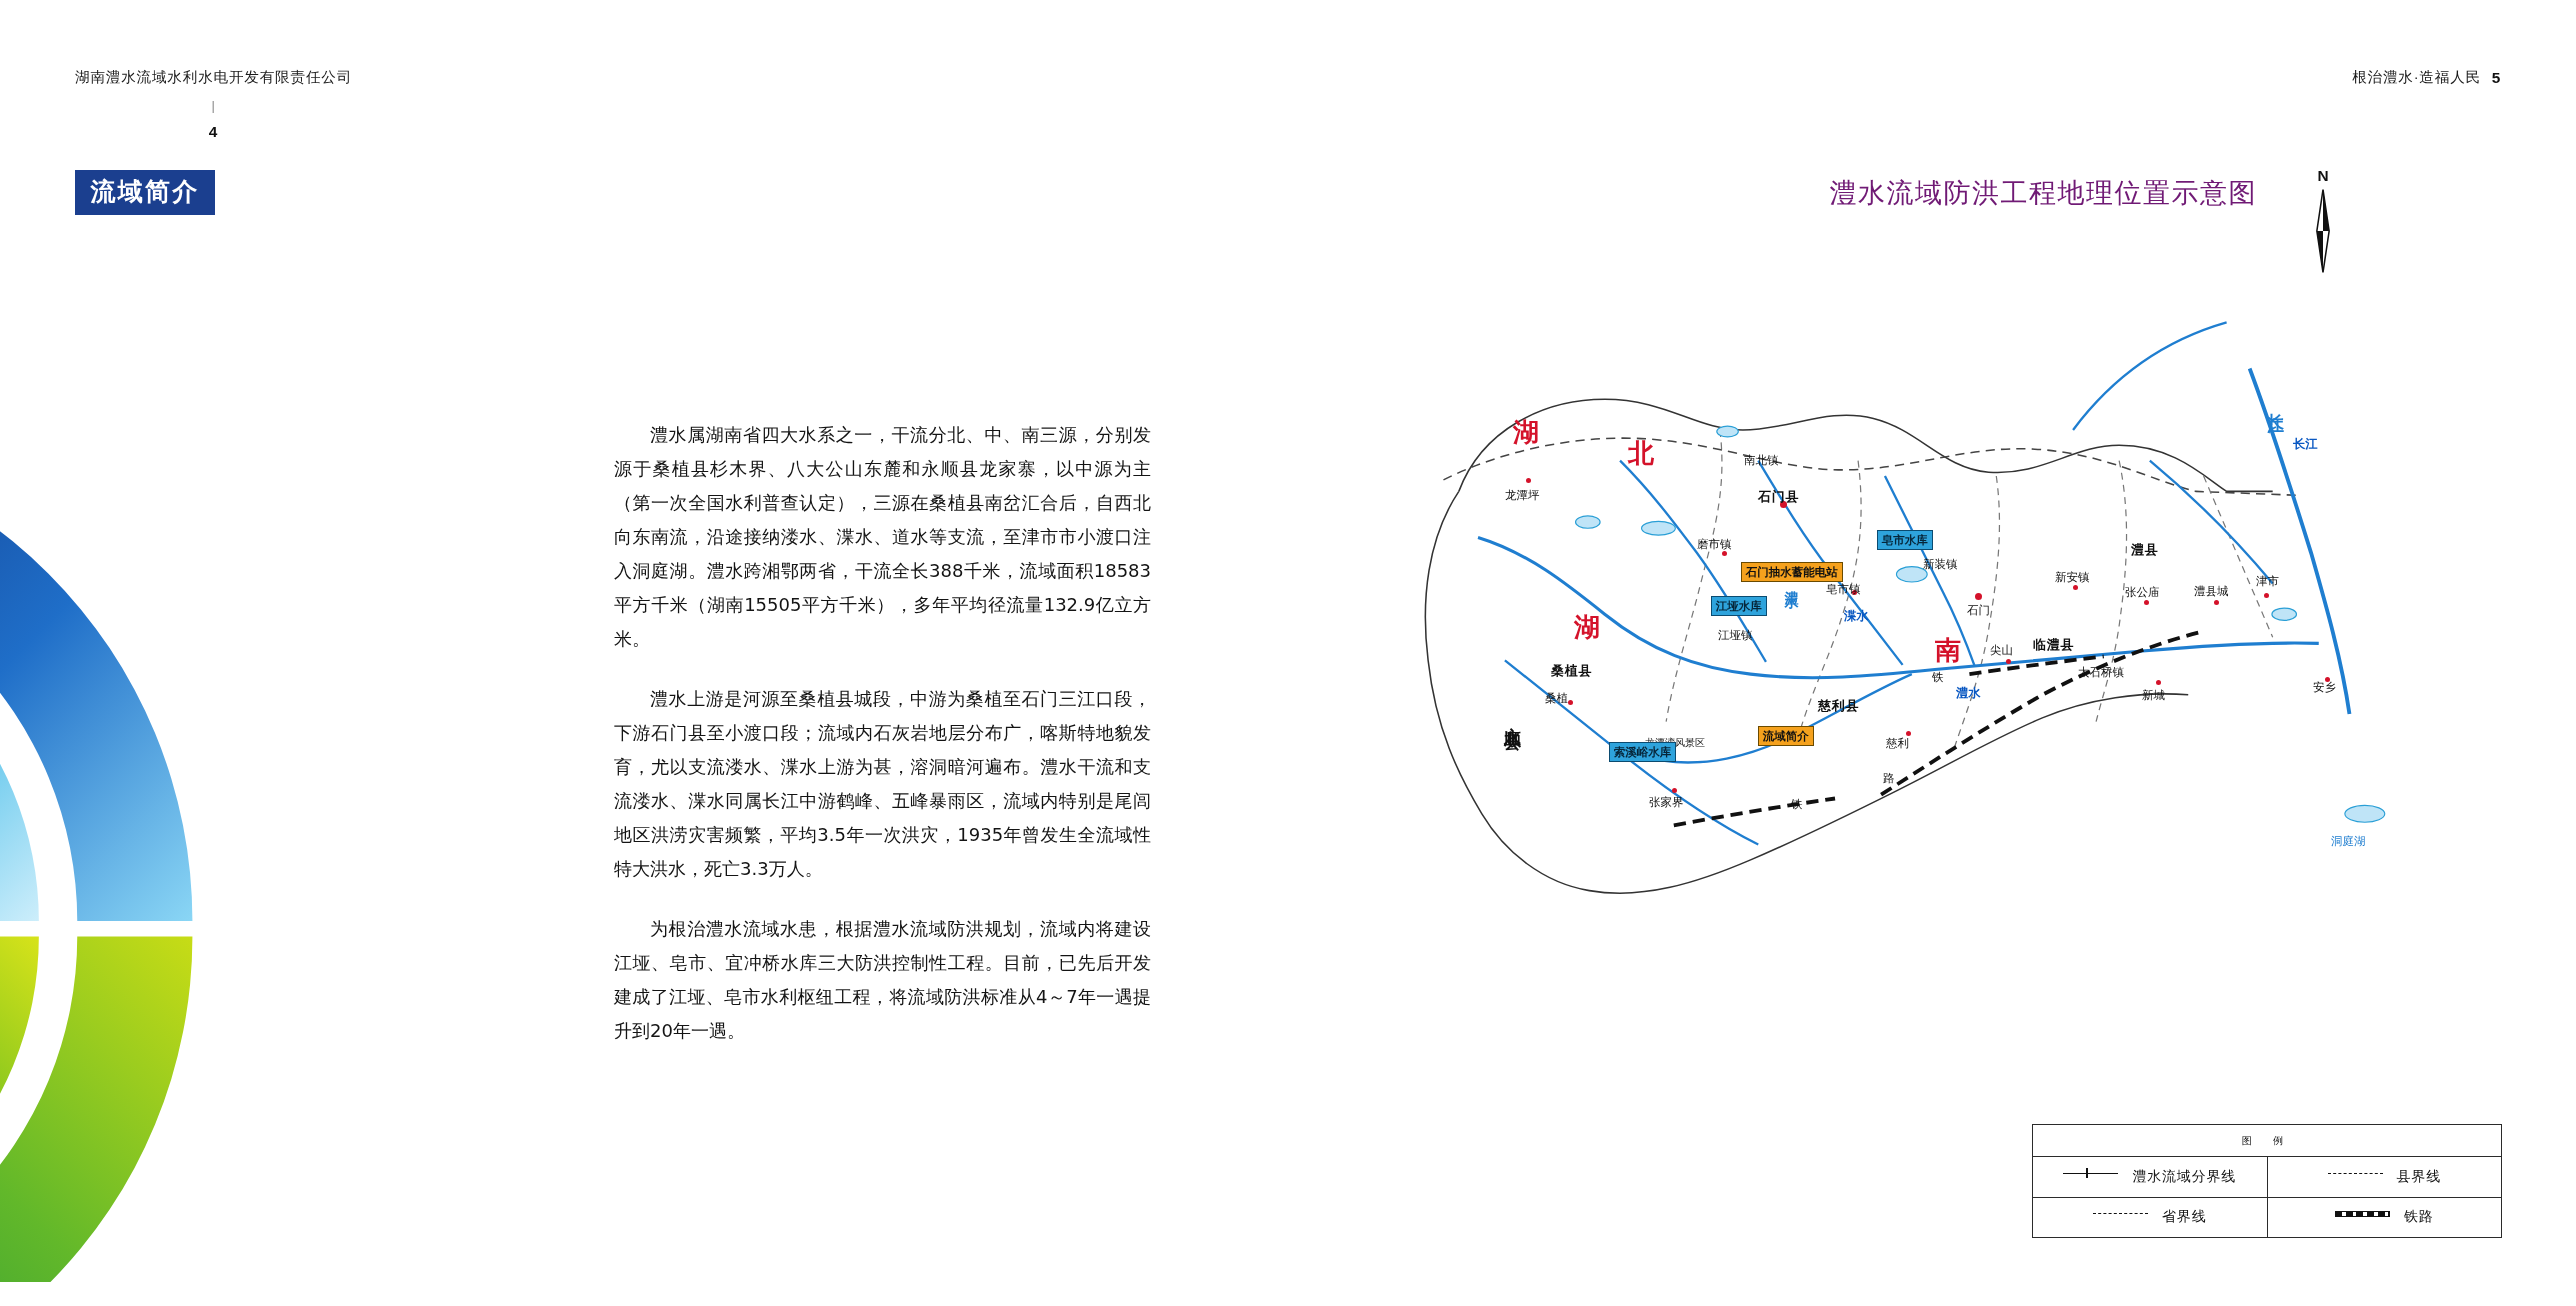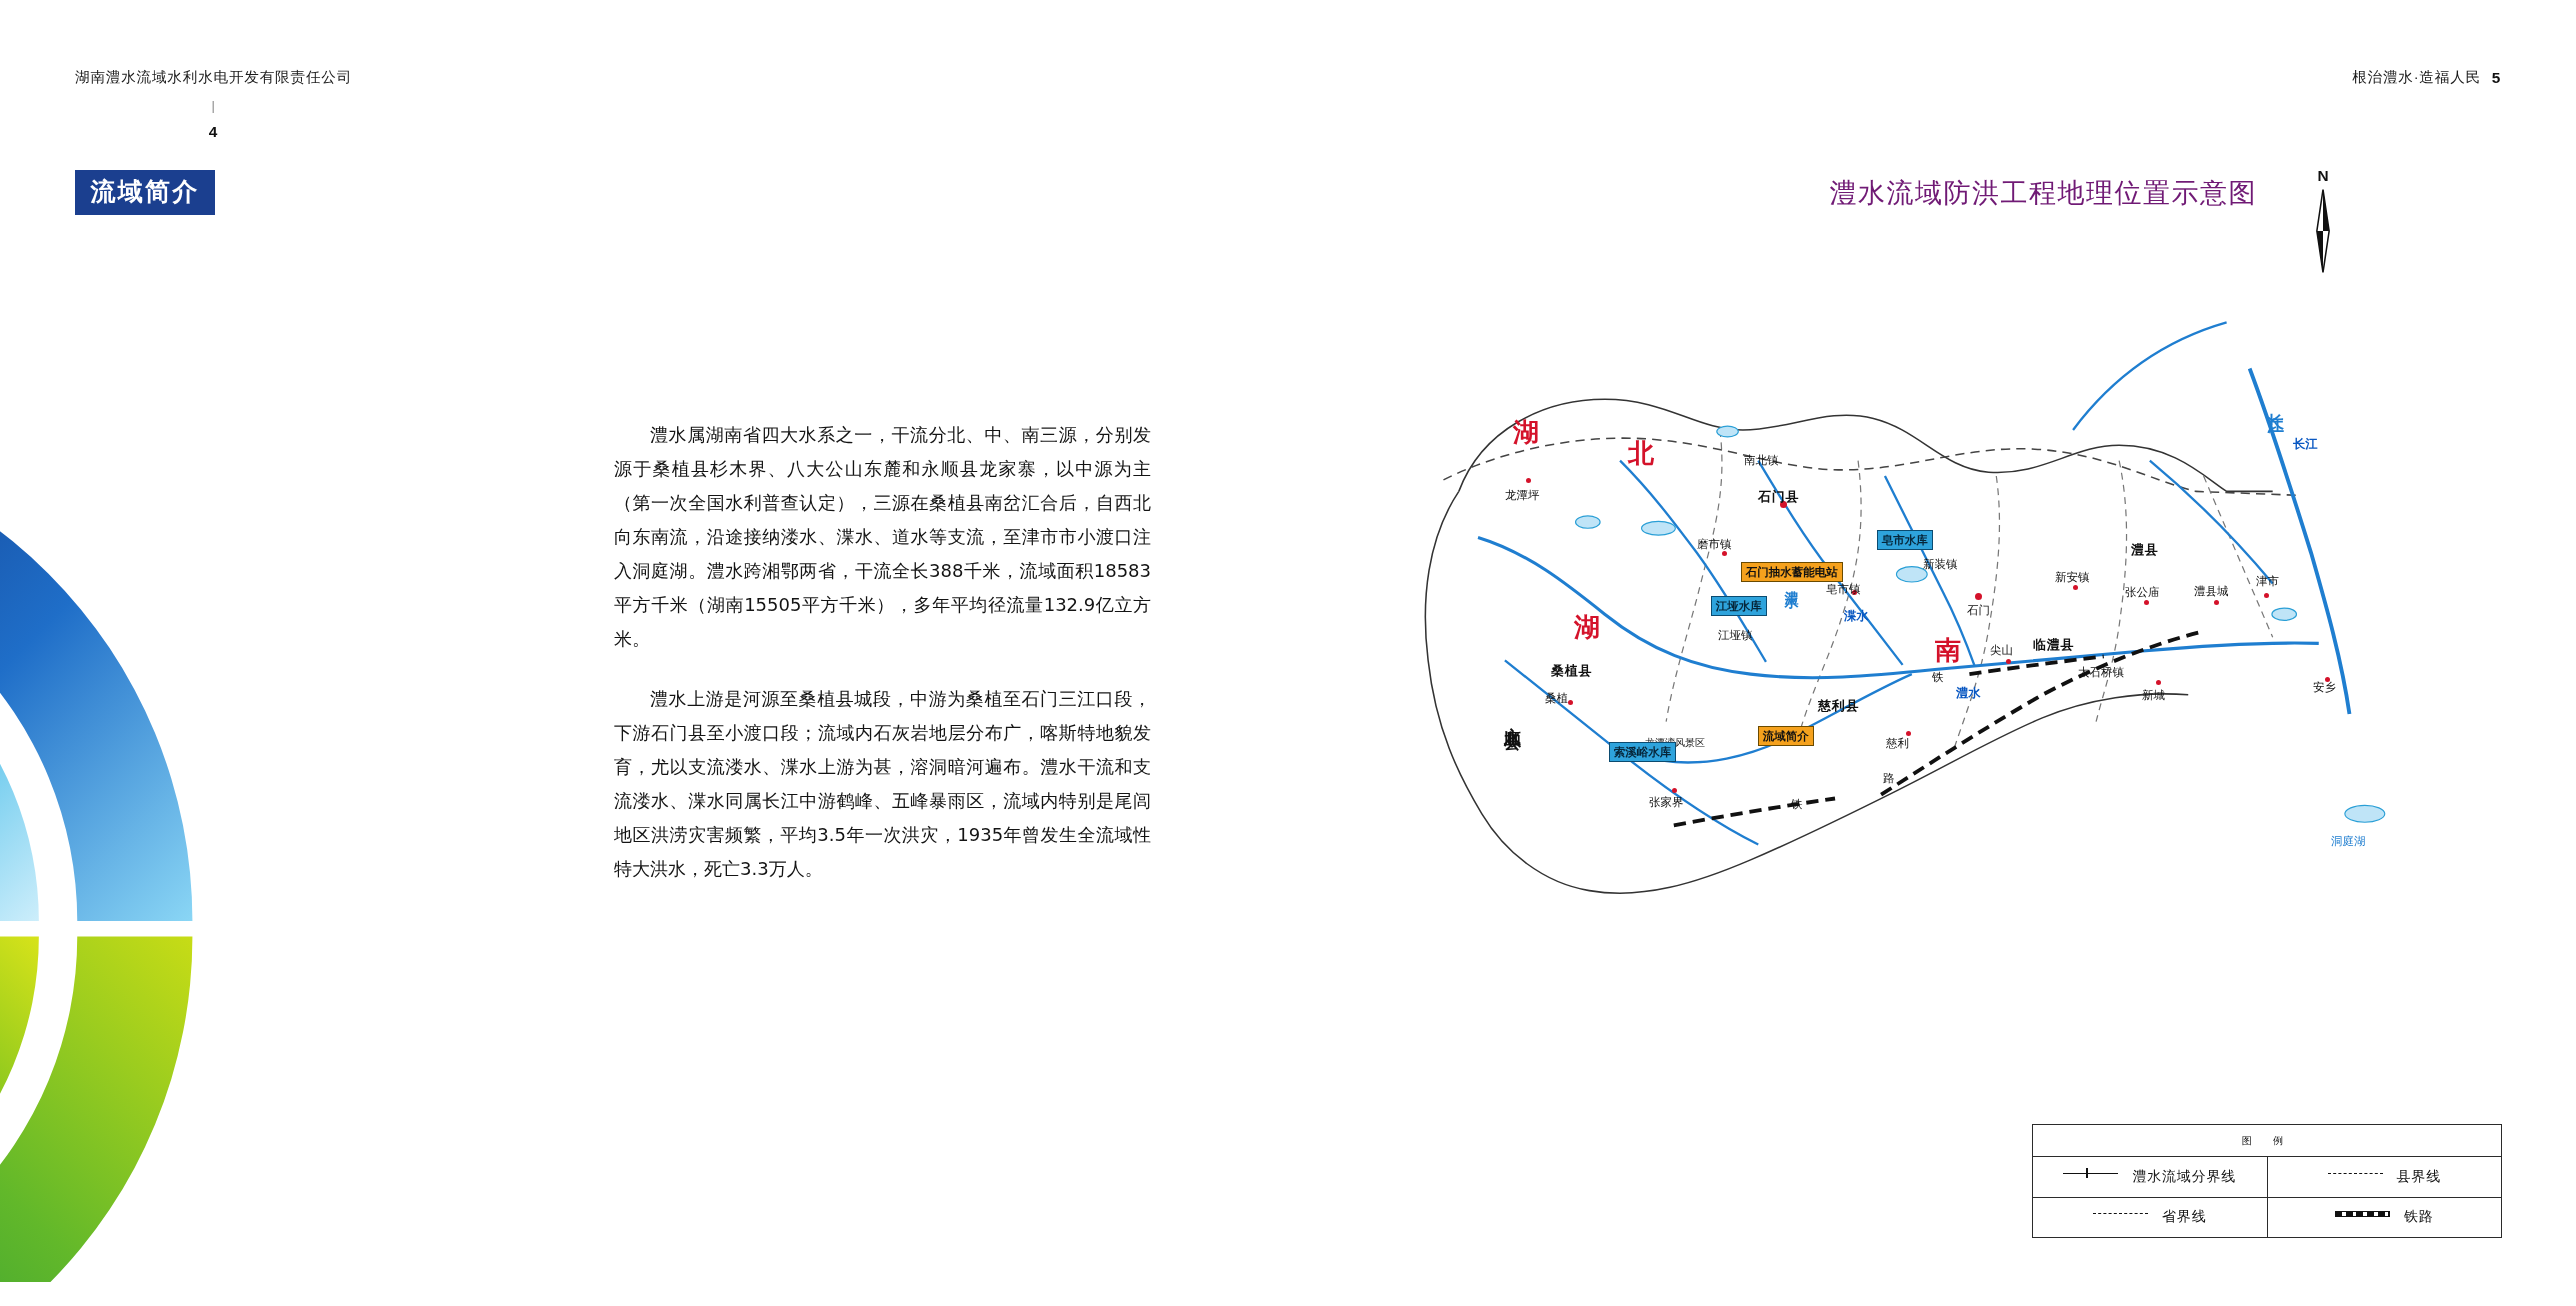--- a/index.html
+++ b/index.html
@@ -148,20 +148,21 @@
       <path d="M -60 40 A 640 640 0 0 1 580 680 L 430 680 A 490 490 0 0 0 -60 190 Z" fill="url(#gA)"></path>
       <path d="M -60 240 A 440 440 0 0 1 380 680 L 250 680 A 310 310 0 0 0 -60 370 Z" fill="url(#gB)"></path>
       <path d="M 580 700 A 640 640 0 0 1 -60 1340 L -60 1190 A 490 490 0 0 0 430 700 Z" fill="url(#gC)"></path>
       <path d="M 380 700 A 440 440 0 0 1 -60 1140 L -60 1010 A 310 310 0 0 0 250 700 Z" fill="url(#gD)"></path>
       <path d="M 200 700 A 260 260 0 0 1 -60 960 L -60 860 A 160 160 0 0 0 100 700 Z" fill="#1ea34a"></path>
     </svg>
 
     <div class="bodytext">
       <p>澧水属湖南省四大水系之一，干流分北、中、南三源，分别发源于桑植县杉木界、八大公山东麓和永顺县龙家寨，以中源为主（第一次全国水利普查认定），三源在桑植县南岔汇合后，自西北向东南流，沿途接纳溇水、渫水、道水等支流，至津市市小渡口注入洞庭湖。澧水跨湘鄂两省，干流全长388千米，流域面积18583平方千米（湖南15505平方千米），多年平均径流量132.9亿立方米。</p>
       <p>澧水上游是河源至桑植县城段，中游为桑植至石门三江口段，下游石门县至小渡口段；流域内石灰岩地层分布广，喀斯特地貌发育，尤以支流溇水、渫水上游为甚，溶洞暗河遍布。澧水干流和支流溇水、渫水同属长江中游鹤峰、五峰暴雨区，流域内特别是尾闾地区洪涝灾害频繁，平均3.5年一次洪灾，1935年曾发生全流域性特大洪水，死亡3.3万人。</p>
+      <p>为根治澧水流域水患，根据澧水流域防洪规划，流域内将建设江垭、皂市、宜冲桥水库三大防洪控制性工程。目前，已先后开发建成了江垭、皂市水利枢纽工程，将流域防洪标准从4～7年一遇提升到20年一遇。</p>
     </div>
   </div>
 
   <div class="page page-right">
 
     <div class="runhead runhead-right">
       <span>根治澧水·造福人民</span>
       <span class="pnum">5</span>
     </div>
 

